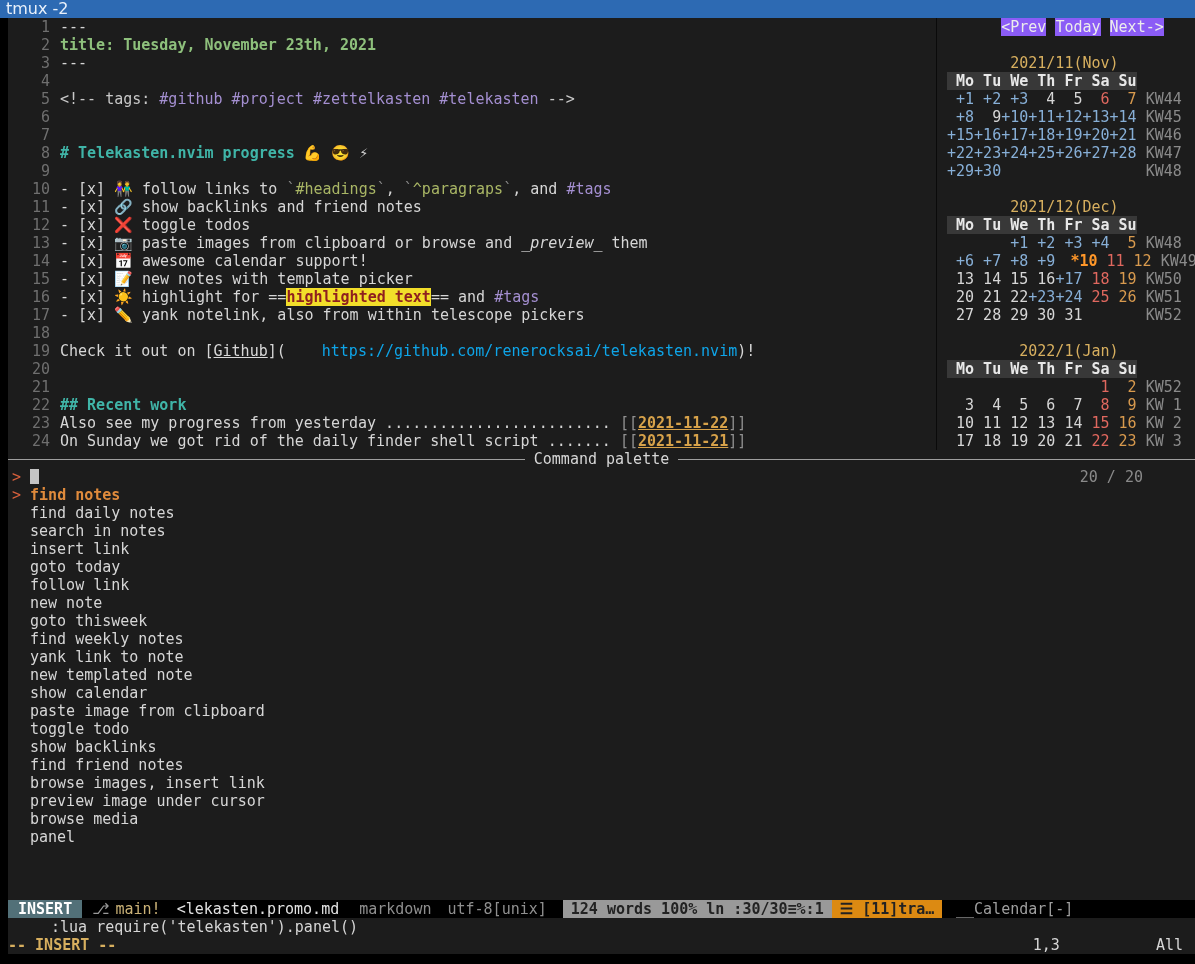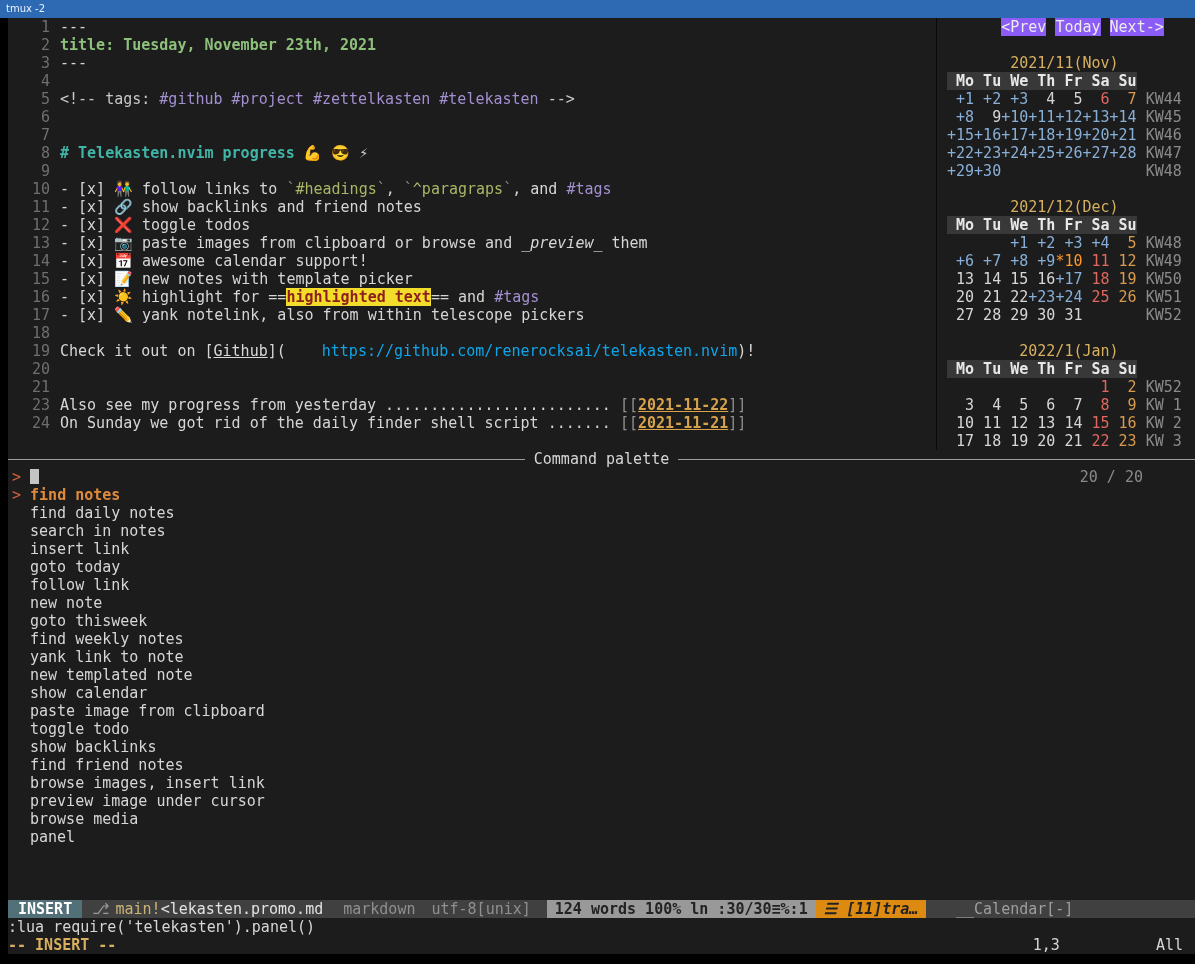--- a/index.html
+++ b/index.html
@@ -1,61 +1,61 @@
 <!DOCTYPE html>
 <html><head>
 <meta charset="utf-8">
 <style>
   html,body{margin:0;padding:0;background:#000;}
   body{width:1195px;height:964px;overflow:hidden;}
   .screen{position:relative;width:1195px;height:964px;
     font-family:"DejaVu Sans Mono",monospace;font-size:15px;line-height:18px;color:#d6d6d6;}
-  .tmux-bar{height:18px;background:#2d6ab3;color:#e9f1fb;font-size:10px;line-height:18px;
+  .tmux-bar{height:18px;background:#2d6ab3;color:#e9f1fb;font-size:16px;line-height:18px;
     padding-left:6px;font-family:"DejaVu Sans",sans-serif;}
   .main{margin-left:8px;height:936px;background:#1c1c1c;display:flex;flex-direction:column;}
   .top{height:432px;display:flex;overflow:hidden;}
   .editor-pane{flex:1;overflow:hidden;}
   .ed-row{height:18px;white-space:pre;}
   .gutter{display:inline-block;width:42px;text-align:right;color:#6f6f6f;margin-right:10px;}
   .calendar-pane{width:259px;border-left:1px solid #0a0a0a;padding-left:10px;box-sizing:border-box;overflow:hidden;}
   .cal-row{height:18px;white-space:pre;}
   .cal-btn{background:#8b5cf6;color:#ececec;}
   .cal-head{background:#383838;color:#e8e8e8;font-weight:bold;}
   .s-mtitle{color:#d7af5f;}
   .s-has{color:#87afd7;}
   .s-day{color:#d6d6d6;}
   .s-sat{color:#e0685f;}
   .s-sun{color:#d89a4e;}
-  .s-today{color:#ff9729;font-weight:normal;}
+  .s-today{color:#ff9729;font-weight:bold;margin-left:15px;}
   .s-kw{color:#8a8a8a;}
   .palette{height:396px;overflow:hidden;}
   .pal-border{height:18px;display:flex;align-items:center;color:#d6d6d6;}
   .pal-border::before,.pal-border::after{content:"";flex:1;border-top:1px solid #9e9e9e;height:0;}
   .pal-label{margin:0 9px;}
   .pal-row{height:18px;white-space:pre;padding-left:4px;position:relative;}
   .caret{color:#d7603c;}
   .cursor-block{display:inline-block;width:9px;height:15px;background:#c4c4c4;vertical-align:-2px;}
   .counter{position:absolute;right:52px;top:0;color:#8a8a8a;text-align:right;}
   .sel-text{color:#e08b3c;font-weight:bold;}
   .pal-item{height:18px;white-space:pre;padding-left:22px;color:#d6d6d6;}
   .filler{flex:1;}
-  .statusline{height:18px;background:#404040;display:flex;align-items:stretch;white-space:pre;overflow:hidden;justify-content:space-between;}
+  .statusline{height:18px;background:#000000;display:flex;align-items:stretch;white-space:pre;overflow:hidden;justify-content:space-between;}
   .st-mode{background:#527078;color:#ffffff;font-weight:bold;padding:0 10px;}
   .st-branch{margin-left:10px;}
   .st-bicon{color:#9a9a9a;}
   .st-bname{color:#cbb277;margin-left:6px;}
-  .st-file{margin-left:0;color:#e2e2e2;}
+  .st-file{margin-left:16px;color:#e2e2e2;}
   .st-dim{color:#8f8f8f;}
   .st-ft{margin-left:20px;}
   .st-enc{margin-left:16px;}
   .st-stats{margin-left:16px;background:#999999;color:#222;padding:0 8px;font-weight:bold;}
-  .st-diag{background:#dc8a12;color:#222;padding:0 8px;font-weight:bold;font-style:italic;}
+  .st-diag{background:#dc8a12;color:#222;padding:0 8px;font-weight:bold;}
   .st-gap{flex:1;}
   .st-cal{width:249px;color:#9e9e9e;padding-left:10px;box-sizing:border-box;}
-  .cmdline{height:18px;white-space:pre;color:#d6d6d6;}
+  .cmdline{height:18px;white-space:pre;color:#d6d6d6;margin-left:43px;}
   .modeline{height:18px;display:flex;white-space:pre;}
   .ml-mode{color:#d7af5f;font-weight:bold;}
   .ml-ruler{color:#d6d6d6;margin-right:96px;}
   .ml-all{color:#d6d6d6;margin-right:12px;}
   
   .s-txt{color:#d6d6d6;}
   .s-ttl{color:#8ec07c;font-weight:bold;}
   .s-h{color:#40b5a8;font-weight:bold;}
   .s-tag{color:#a48fd1;}
   .s-cmt{color:#c8c8c8;}
@@ -93,20 +93,21 @@
           <div class="ed-row"><span class="gutter">12</span><span class="s-txt">- [x] </span><span class="s-emoji">❌</span><span class="s-txt"> toggle todos</span></div>
           <div class="ed-row"><span class="gutter">13</span><span class="s-txt">- [x] </span><span class="s-emoji">📷</span><span class="s-txt"> paste images from clipboard or browse and </span><span class="s-em">_preview_</span><span class="s-txt"> them</span></div>
           <div class="ed-row"><span class="gutter">14</span><span class="s-txt">- [x] </span><span class="s-emoji">📅</span><span class="s-txt"> awesome calendar support!</span></div>
           <div class="ed-row"><span class="gutter">15</span><span class="s-txt">- [x] </span><span class="s-emoji">📝</span><span class="s-txt"> new notes with template picker</span></div>
           <div class="ed-row"><span class="gutter">16</span><span class="s-txt">- [x] </span><span class="s-emoji">☀️</span><span class="s-txt"> highlight for </span><span class="s-txt">==</span><span class="s-hl">highlighted text</span><span class="s-txt">==</span><span class="s-txt"> and </span><span class="s-tag">#tags</span></div>
           <div class="ed-row"><span class="gutter">17</span><span class="s-txt">- [x] </span><span class="s-emoji">✏️</span><span class="s-txt"> yank notelink, also from within telescope pickers</span></div>
           <div class="ed-row"><span class="gutter">18</span></div>
           <div class="ed-row"><span class="gutter">19</span><span class="s-txt">Check it out on [</span><span class="s-gh">Github</span><span class="s-txt">](</span><span class="s-url">https://github.com/renerocksai/telekasten.nvim</span><span class="s-txt">)!</span></div>
           <div class="ed-row"><span class="gutter">20</span></div>
           <div class="ed-row"><span class="gutter">21</span></div>
+          <div class="ed-row"><span class="gutter">22</span><span class="s-h">## Recent work</span></div>
           <div class="ed-row"><span class="gutter">23</span><span class="s-txt">Also see my progress from yesterday ......................... </span><span class="s-wbr">[[</span><span class="s-wiki">2021-11-22</span><span class="s-wbr">]]</span></div>
           <div class="ed-row"><span class="gutter">24</span><span class="s-txt">On Sunday we got rid of the daily finder shell script ....... </span><span class="s-wbr">[[</span><span class="s-wiki">2021-11-21</span><span class="s-wbr">]]</span></div>
         </div>
       <div class="calendar-pane">
         <div class="cal-row"><span class="pre">      </span><span class="cal-btn">&lt;Prev</span><span class="pre"> </span><span class="cal-btn">Today</span><span class="pre"> </span><span class="cal-btn">Next-&gt;</span></div>
         <div id="calendar-body">
             <div class="cal-row"></div>
             <div class="cal-row"><span class="s-mtitle">       2021/11(Nov)</span></div>
             <div class="cal-row"><span class="cal-head"> Mo Tu We Th Fr Sa Su</span></div>
             <div class="cal-row"><span class="s-has"> +1</span><span class="s-has"> +2</span><span class="s-has"> +3</span><span class="s-day">  4</span><span class="s-day">  5</span><span class="s-sat">  6</span><span class="s-sun">  7</span><span class="s-kw"> KW44</span></div>

